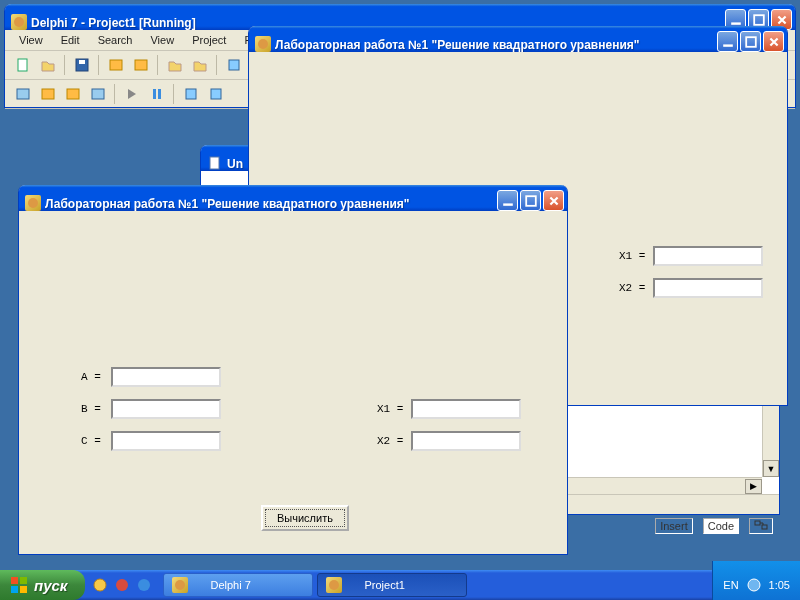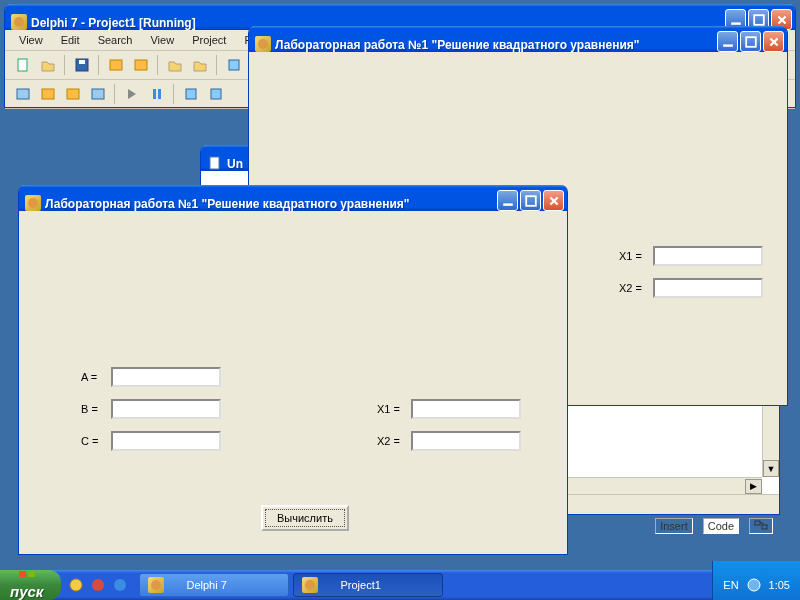--- a/index.html
+++ b/index.html
@@ -71,21 +71,21 @@
     border: 1px solid #003dc0; border-top:none; border-radius:7px 7px 0 0;
     background:#ece9d8;
   }
   .formwin .client {
     height: calc(100% - 26px);
     background-color:#ece9d8;
     background-image: radial-gradient(#888 0.7px, transparent 0.7px);
     background-size: 8px 8px; background-position: 4px 4px;
     position: relative;
   }
-  .label { position:absolute; font-size:11px; color:#000; }
+  .label { position:absolute; font-size:11px; color:#000;font-family:Liberation Mono, monospace; }
   .edit {
     position:absolute; width:110px; height:20px; background:#fff;
     border:2px inset #ddd; font-size:11px; padding:1px 3px;
   }
 
   
   .appwin {
     position: absolute; left: 18px; top: 185px; width: 550px; height: 370px;
     border: 1px solid #003dc0; border-top:none; border-radius:7px 7px 0 0;
     background:#ece9d8;
@@ -101,21 +101,20 @@
     position:absolute; left:0; right:0; bottom:0; height:30px;
     background: linear-gradient(to bottom,#3f8cf3 0%,#245edb 10%,#245edb 90%,#1941a5 100%);
     display:flex; align-items:center;
   }
   .start {
     height:30px; padding:0 18px 0 10px; color:white; font-weight:bold; font-style:italic;
     font-size:15px; display:flex; align-items:center; gap:6px;
     background: linear-gradient(to bottom,#5fba5c 0%,#3c873b 50%,#2e7a2d 100%);
     border-radius:0 12px 12px 0; text-shadow:1px 1px 1px rgba(0,0,0,0.4);
     cursor:pointer;
-    flex-direction:column;
   }
   .ql { display:flex; gap:4px; padding:0 6px; }
   .ql-item { width:18px; height:18px; display:flex;align-items:center;justify-content:center; cursor:pointer; }
   .task {
     height:24px; min-width:150px; margin-left:4px; padding:0 8px;
     background: linear-gradient(to bottom,#5d9fef,#3c7ee0);
     border:1px solid #2a60c8; border-radius:3px; color:white; font-size:11px;
     display:flex; align-items:center; gap:22px; cursor:pointer;
   }
   .task.active { background: linear-gradient(to bottom,#1b50b8,#2a60c8); border-color:#133a8c;text-align:center; }

